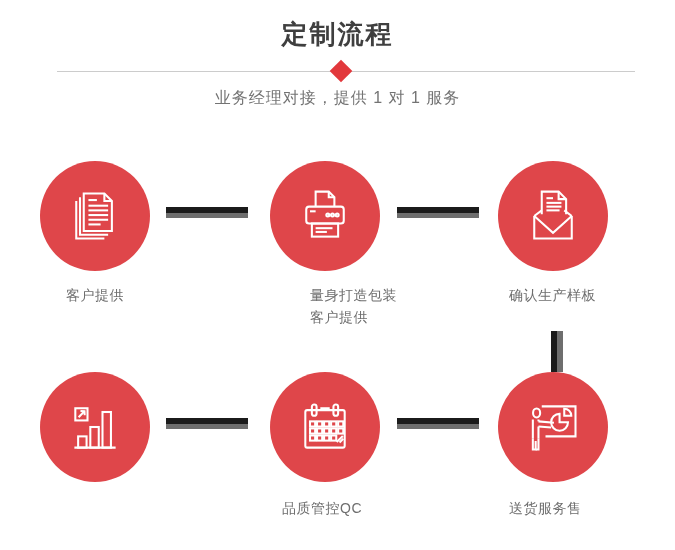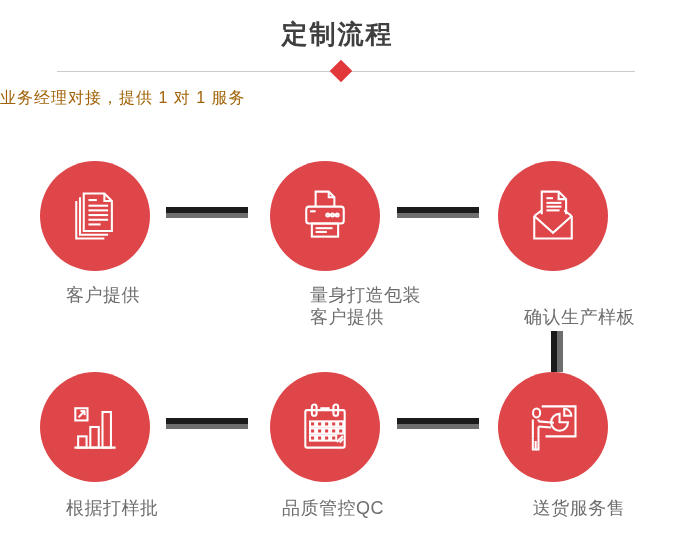--- a/index.html
+++ b/index.html
@@ -19,44 +19,44 @@
   .divider{
     position:absolute;top:71px;left:57px;width:578px;height:1px;
     background:var(--divider,#cccccc);
   }
   .diamond{
     position:absolute;top:63px;left:333px;width:16px;height:16px;
     background:var(--diamond-red,#e2383c);transform:rotate(45deg);
   }
   .subtitle{
     position:absolute;top:88px;left:0;width:100%;
-    text-align:left;font-size:16px;color:#a16207;letter-spacing:1px;
+    text-align:center;font-size:16px;color:#737373;letter-spacing:1px;
   }
 
   
   .circle{
     position:absolute;width:110px;height:110px;border-radius:50%;
     background:var(--circle-red,#df464a);
     display:flex;align-items:center;justify-content:center;
   }
   .circle svg{width:60px;height:60px;display:block;}
   .c1{left:40px;top:161px;}  .c2{left:270px;top:161px;}  .c3{left:498px;top:161px;}
   .c4{left:40px;top:372px;}  .c5{left:270px;top:372px;}  .c6{left:498px;top:372px;}
 
   .icon path,.icon rect,.icon circle,.icon ellipse,.icon line{
     fill:none;stroke:#ffffff;stroke-width:2.2;stroke-linecap:butt;stroke-linejoin:miter;
   }
 
   
   .label{
-    position:absolute;width:140px;font-size:18px;line-height:22px;
+    position:absolute;width:140px;font-size:14px;line-height:22px;
     color:var(--label-gray,#6e6e6e);text-align:left;letter-spacing:0.5px;
   }
-  .l1{left:66px;top:284px;}  .l2{left:282px;top:284px;margin-left:28px;}  .l3{left:524px;top:284px;margin-top:22px;}
-  .l4{left:66px;top:497px;}  .l5{left:282px;top:497px;}  .l6{left:509px;top:497px;text-align:center;}
+  .l1{left:66px;top:284px;}  .l2{left:282px;top:284px;margin-left:28px;}  .l3{left:509px;top:284px;}
+  .l4{left:66px;top:497px;}  .l5{left:282px;top:497px;}  .l6{left:509px;top:497px;}
 
   
   .hconn{position:absolute;width:82px;height:11px;}
   .hconn .dark{height:6px;background:var(--connector-dark,#1b1b1b);}
   .hconn .gray{height:5px;background:var(--connector-gray,#6e6e6e);}
   .h1{left:166px;top:207px;} .h2{left:397px;top:207px;}
   .h3{left:166px;top:418px;} .h4{left:397px;top:418px;}
 
   .vconn{position:absolute;left:551px;top:331px;width:12px;height:41px;display:flex;}
   .vconn .dark{width:6px;height:100%;background:var(--connector-dark,#1b1b1b);}
@@ -132,21 +132,20 @@
       <path d="M10,54 L54,54"></path>
       <rect x="14" y="42" width="9" height="12"></rect>
       <rect x="27" y="32" width="9" height="22"></rect>
       <rect x="40" y="16" width="9" height="38"></rect>
       <rect x="11" y="12" width="13" height="13"></rect>
       <path d="M14.5,21.5 L20.5,15.5"></path>
       <path d="M16.5,15 L20.8,15.2 L21,19.5"></path>
     </svg>
   </div>
   <div class="label l4">
-    <div>根据打样批</div>
   </div>
 
   <div class="circle c5">
     <svg class="icon" viewBox="0 0 64 64">
       <rect x="11" y="14" width="42" height="40" rx="2"></rect>
       <rect x="18" y="8" width="5" height="12" rx="2.5"></rect>
       <rect x="41" y="8" width="5" height="12" rx="2.5"></rect>
       <path d="M27,12 L37,12"></path>
       <rect x="16" y="26" width="5.5" height="5.5"></rect>
       <rect x="23.5" y="26" width="5.5" height="5.5"></rect>

